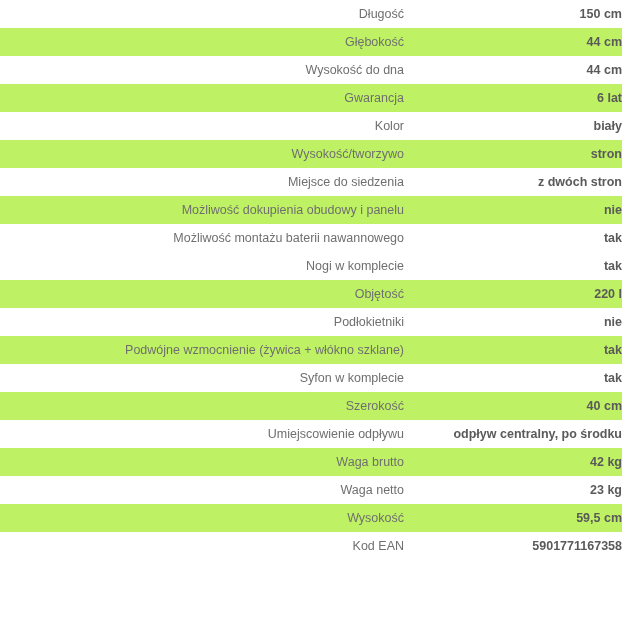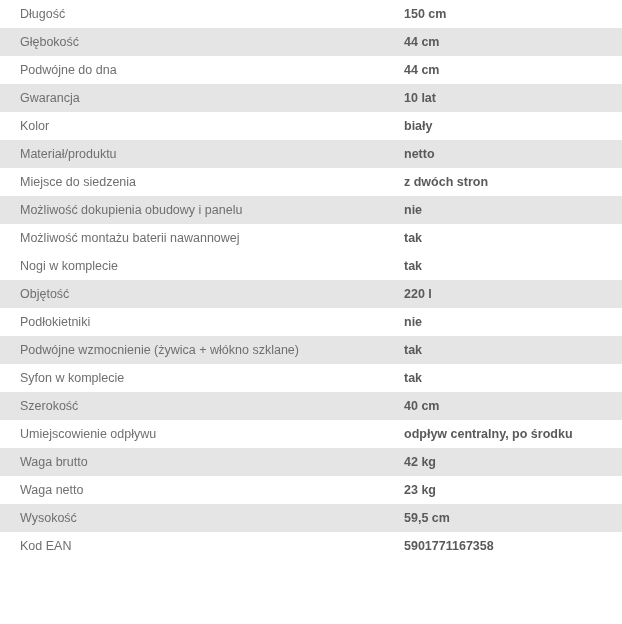--- a/index.html
+++ b/index.html
@@ -15,20 +15,21 @@
     font-size: 12.5px;
     overflow: hidden;
   }
   .spec-table {
     width: 622px;
     border-collapse: collapse;
     table-layout: fixed;
   }
   .spec-table tr {
     height: 28px;
+    text-align: right;
   }
   .spec-table td {
     padding: 0 0 0 20px;
     vertical-align: middle;
     line-height: 16px;
     border: 0;
   }
   .spec-table td.spec-name {
     width: 384px;
     color: #6f6f6f;
@@ -38,65 +39,65 @@
   }
   .spec-table td.spec-value {
     width: 218px;
     padding-left: 0;
     color: #5a5a5a;
     font-weight: bold;
     white-space: nowrap;
     overflow: hidden;
   }
   .spec-table tr.alt {
-    background: #e5e5e5;
+    background: #bef264;
   }
   .spec-table tr.plain {
     background: #ffffff;
   }
 </style>
 </head>
 <body>
 
 <table class="spec-table">
   <tbody>
     <tr class="plain">
       <td class="spec-name">Długość</td>
       <td class="spec-value">150 cm</td>
     </tr>
     <tr class="alt">
       <td class="spec-name">Głębokość</td>
       <td class="spec-value">44 cm</td>
     </tr>
     <tr class="plain">
-      <td class="spec-name">Podwójne do dna</td>
+      <td class="spec-name">Wysokość do dna</td>
       <td class="spec-value">44 cm</td>
     </tr>
     <tr class="alt">
       <td class="spec-name">Gwarancja</td>
-      <td class="spec-value">10 lat</td>
+      <td class="spec-value">6 lat</td>
     </tr>
     <tr class="plain">
       <td class="spec-name">Kolor</td>
       <td class="spec-value">biały</td>
     </tr>
     <tr class="alt">
-      <td class="spec-name">Materiał/produktu</td>
-      <td class="spec-value">netto</td>
+      <td class="spec-name">Wysokość/tworzywo</td>
+      <td class="spec-value">stron</td>
     </tr>
     <tr class="plain">
       <td class="spec-name">Miejsce do siedzenia</td>
       <td class="spec-value">z dwóch stron</td>
     </tr>
     <tr class="alt">
       <td class="spec-name">Możliwość dokupienia obudowy i panelu</td>
       <td class="spec-value">nie</td>
     </tr>
     <tr class="plain">
-      <td class="spec-name">Możliwość montażu baterii nawannowej</td>
+      <td class="spec-name">Możliwość montażu baterii nawannowego</td>
       <td class="spec-value">tak</td>
     </tr>
     <tr class="plain">
       <td class="spec-name">Nogi w komplecie</td>
       <td class="spec-value">tak</td>
     </tr>
     <tr class="alt">
       <td class="spec-name">Objętość</td>
       <td class="spec-value">220 l</td>
     </tr>

